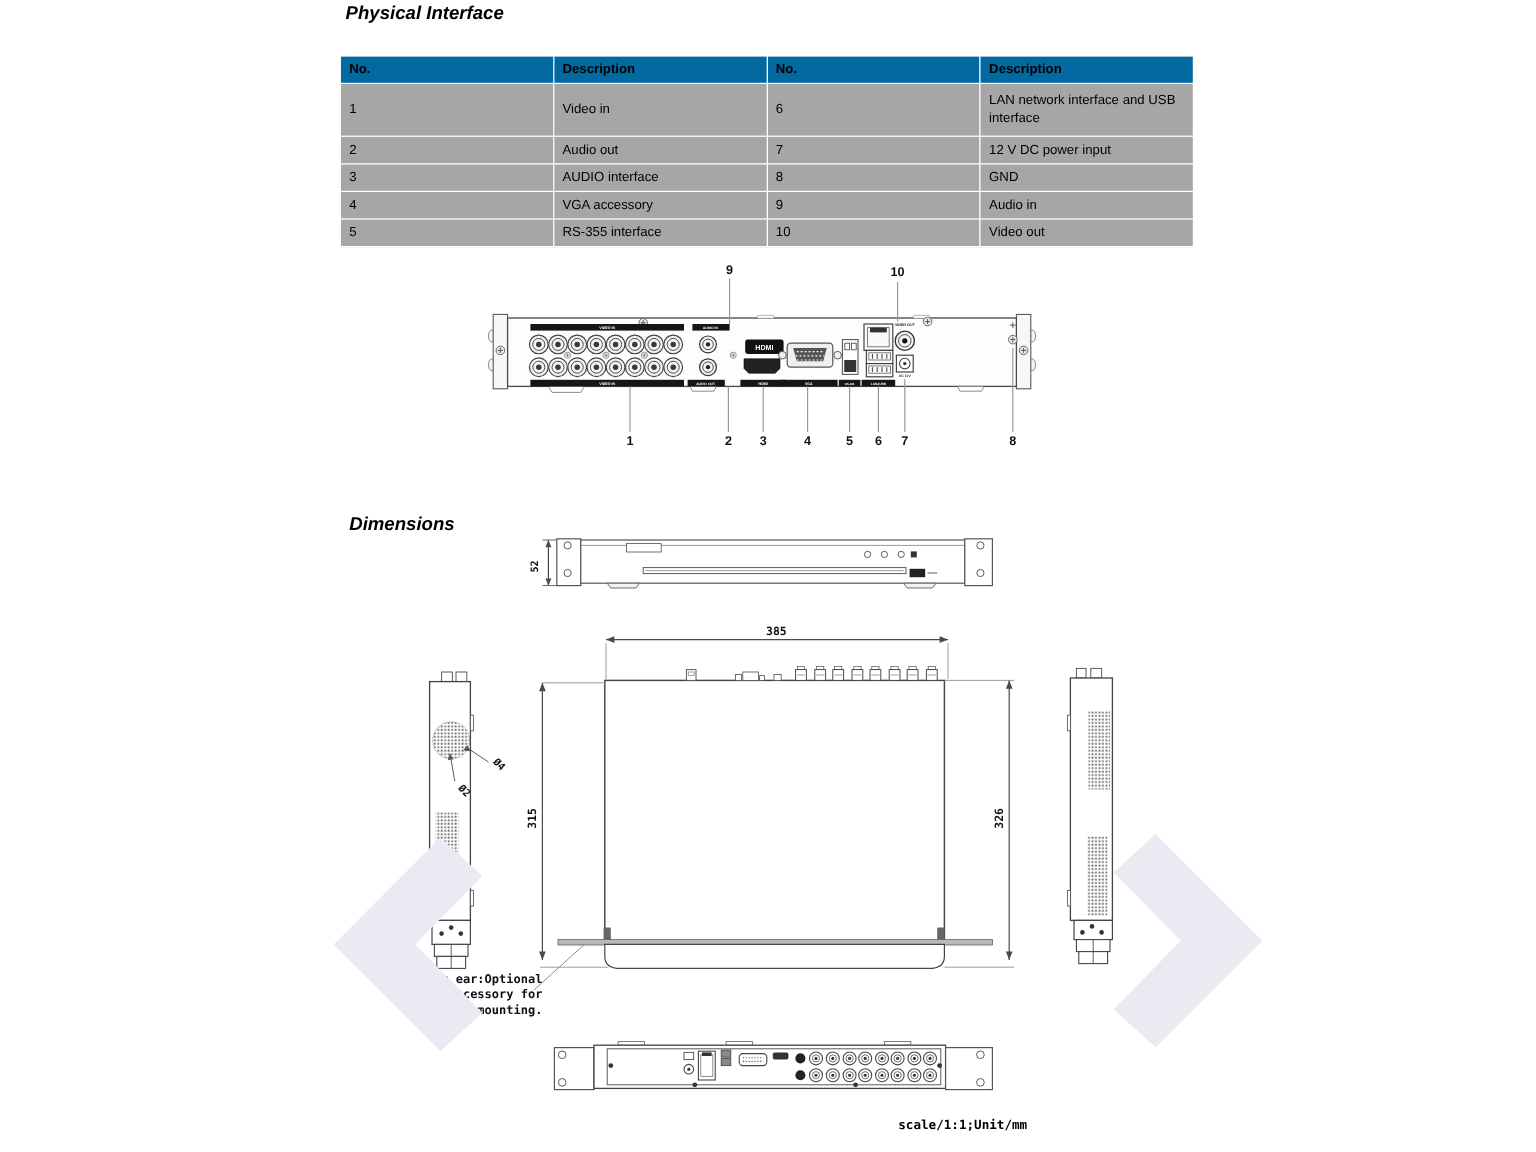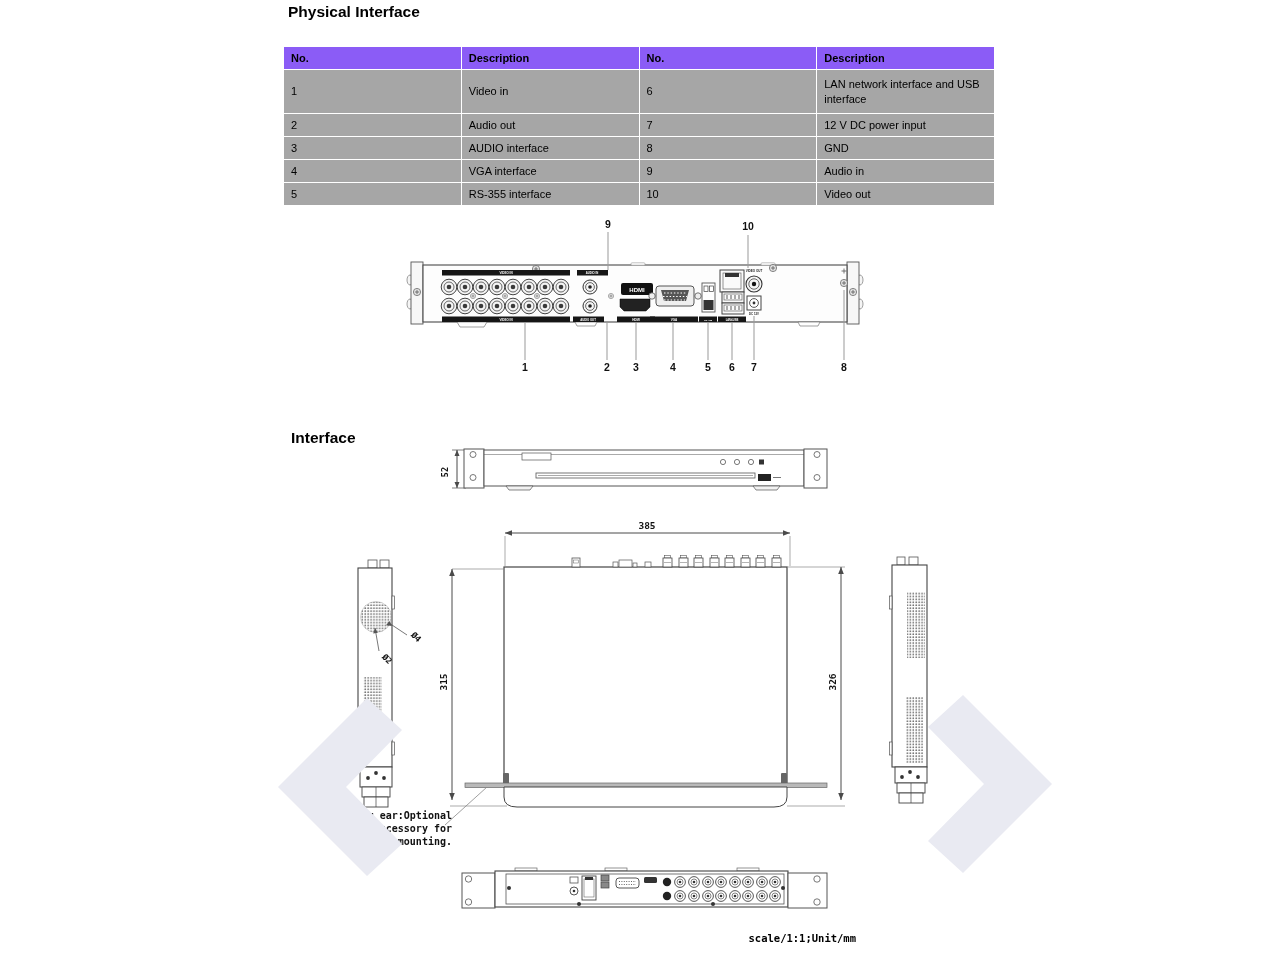--- a/index.html
+++ b/index.html
@@ -1,24 +1,24 @@
 <!DOCTYPE html>
 <html><head>
 <meta charset="utf-8">
 <style>
   html,body{margin:0;padding:0;background:#fff;}
   #canvas{position:relative;width:1280px;height:960px;background:#fff;overflow:hidden;
           font-family:"Liberation Sans",sans-serif;color:#000;}
   .abs{position:absolute;}
-  .h1{font-size:15.5px;font-weight:bold;letter-spacing:0;}
+  .h1{font-size:15.5px;font-weight:bold;letter-spacing:0;font-style:italic;}
   
   table.spec{border-collapse:collapse;width:712px;table-layout:fixed;font-size:11px;}
   table.spec td,table.spec th{border:1.5px solid #fff;padding:2px 7px;vertical-align:middle;
           text-align:left;font-weight:normal;line-height:15px;}
-  table.spec th{background:#8b5cf6;font-weight:bold;height:18px;}
+  table.spec th{background:#0369a1;font-weight:bold;height:18px;}
   table.spec td{background:#a6a6a6;height:18px;}
   tr.tall td{height:39px;}
   
   svg text{font-family:"Liberation Sans",sans-serif;}
   .callout-num{font-size:10.5px;font-weight:bold;fill:#111;}
   .cad{font-family:"DejaVu Sans Mono",monospace;font-weight:bold;fill:#111;}
   .tiny{font-size:3px;fill:#fff;font-weight:bold;}
   .note{font-family:"DejaVu Sans Mono",monospace;font-weight:bold;font-size:10px;fill:#111;}
   .wm{position:absolute;}
 </style>
@@ -56,21 +56,21 @@
       <td>12 V DC power input</td>
     </tr>
     <tr>
       <td>3</td>
       <td>AUDIO interface</td>
       <td>8</td>
       <td>GND</td>
     </tr>
     <tr>
       <td>4</td>
-      <td>VGA interface</td>
+      <td>VGA accessory</td>
       <td>9</td>
       <td>Audio in</td>
     </tr>
     <tr>
       <td>5</td>
       <td>RS-355 interface</td>
       <td>10</td>
       <td>Video out</td>
     </tr>
   </tbody>
@@ -231,21 +231,21 @@
       <text class="callout-num" x="202" y="159" text-anchor="middle">2</text>
       <text class="callout-num" x="231" y="159" text-anchor="middle">3</text>
       <text class="callout-num" x="268" y="159" text-anchor="middle">4</text>
       <text class="callout-num" x="303" y="159" text-anchor="middle">5</text>
       <text class="callout-num" x="327" y="159" text-anchor="middle">6</text>
       <text class="callout-num" x="349" y="159" text-anchor="middle">7</text>
       <text class="callout-num" x="439" y="159" text-anchor="middle">8</text>
     </g>
   </svg>
 
-  <div class="abs h1" style="left:291px;top:429px;">Interface</div>
+  <div class="abs h1" style="left:291px;top:429px;">Dimensions</div>
 
   <svg class="abs" style="left:440px;top:443px;" width="395" height="52" viewBox="0 0 395 52">
     <g stroke="#4a4a4a" fill="#fff">
       <line x1="12" y1="7" x2="26" y2="7" stroke-width=".7"></line>
       <line x1="12" y1="45" x2="26" y2="45" stroke-width=".7"></line>
       <line x1="17" y1="7" x2="17" y2="45" stroke-width="1"></line>
       <path d="M17 7l-2.5 6h5Z" fill="#4a4a4a" stroke="none"></path>
       <path d="M17 45l-2.5-6h5Z" fill="#4a4a4a" stroke="none"></path>
     </g>
     <text class="cad" style="font-size:8.5px" text-anchor="middle" transform="translate(8,29) rotate(-90)">52</text>

